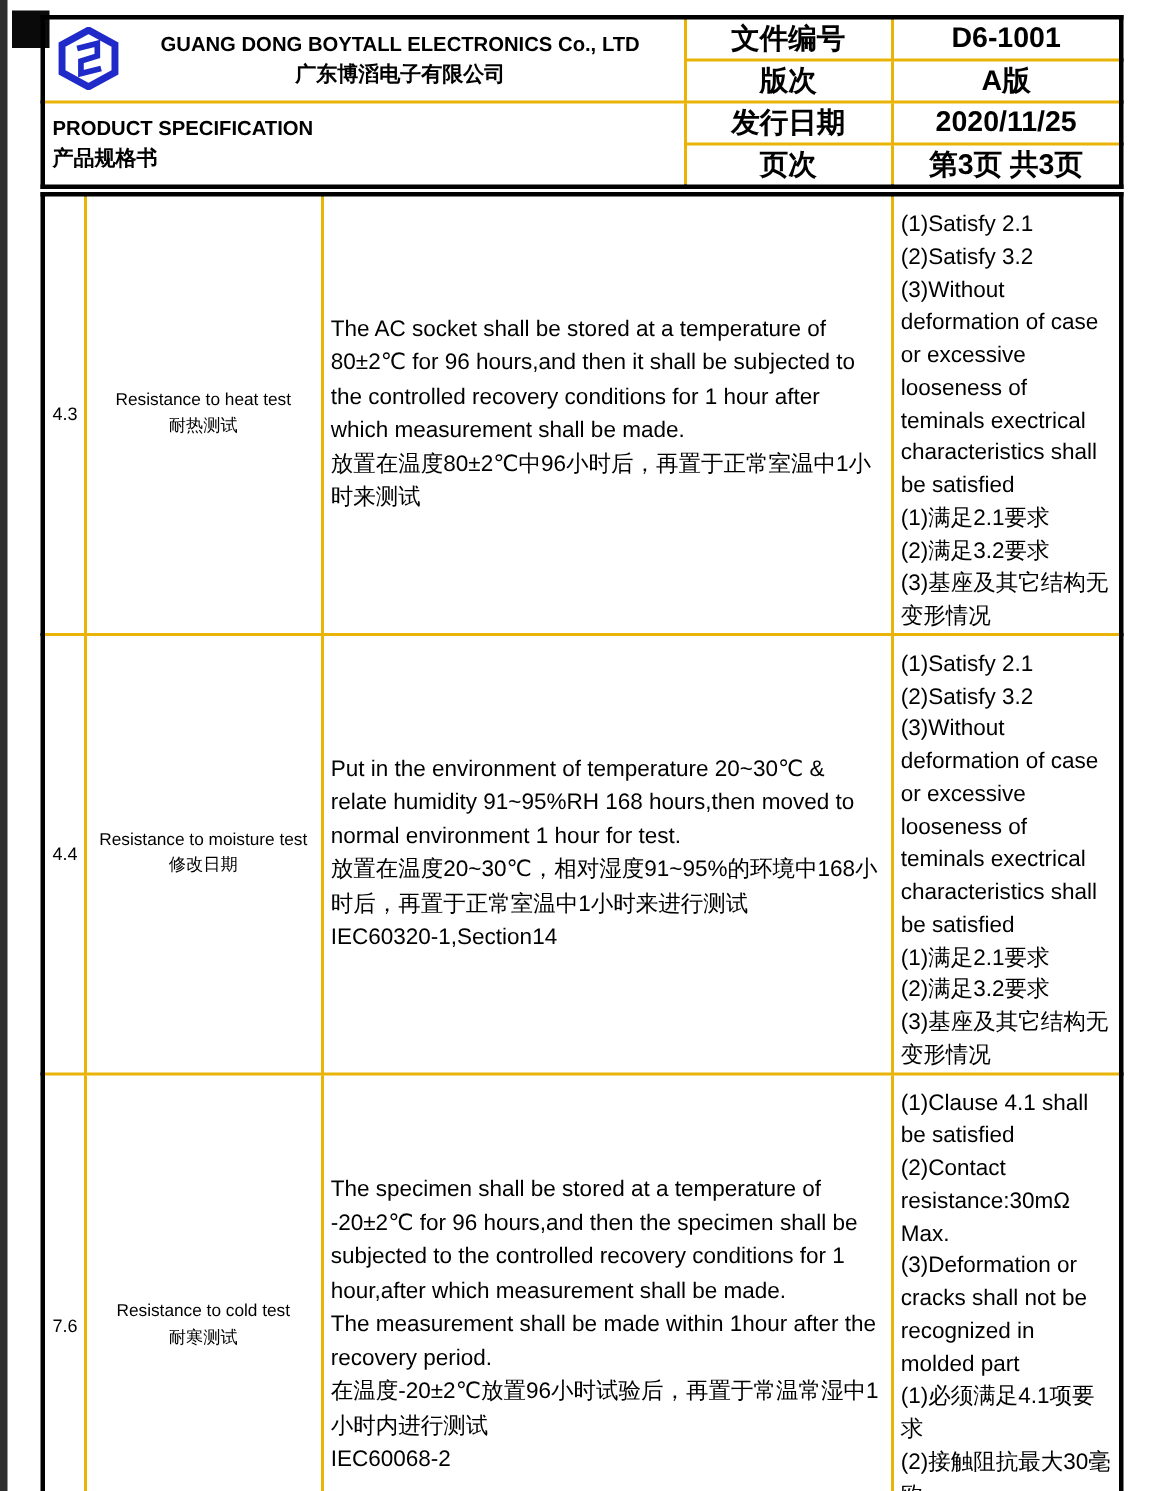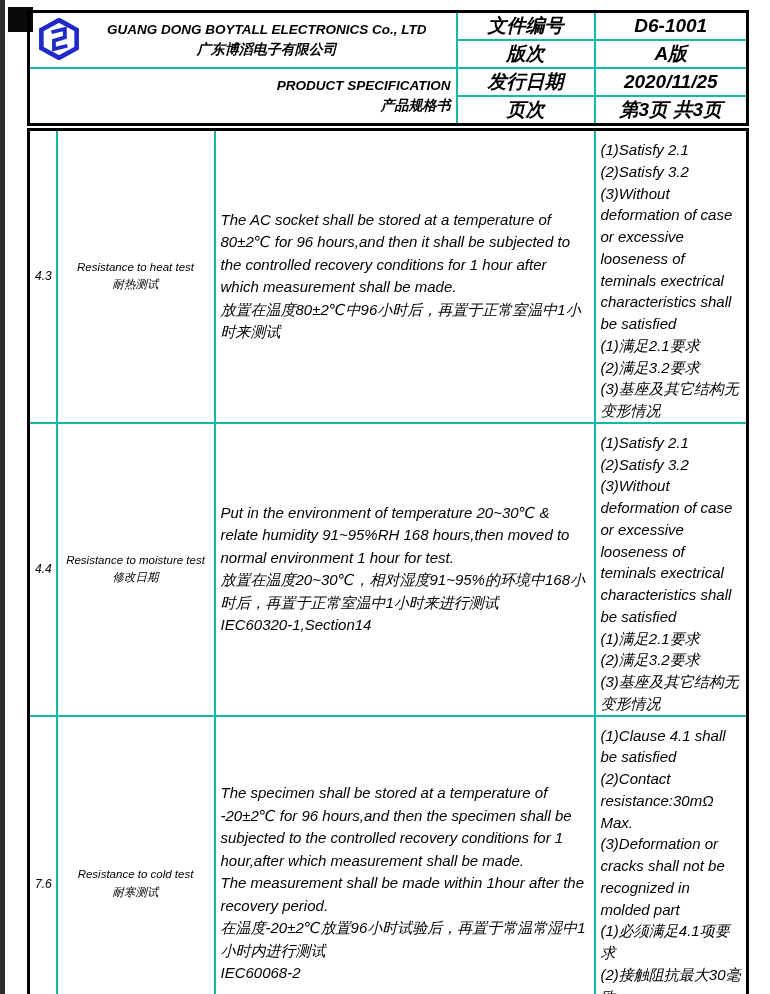--- a/index.html
+++ b/index.html
@@ -5,29 +5,29 @@
   html,body{margin:0;padding:0;background:#fff;}
   .page{
     position:relative;width:770px;height:994px;background:#fff;overflow:hidden;
     font-family:"Liberation Sans","DejaVu Sans",sans-serif;color:#000;
   }
   .scan-strip{position:absolute;left:0;top:0;width:5px;height:994px;background:#2e2e2e;}
   .scan-mark{position:absolute;left:8px;top:7px;width:25px;height:25px;background:#0a0a0a;}
   .doc{position:absolute;left:27px;top:10px;width:719px;}
 
   table{border-collapse:collapse;table-layout:fixed;width:719px;}
-  td{border:2px solid #14b8a6;padding:0 5px;overflow:hidden;font-style:italic;}
+  td{border:2px solid #eab308;padding:0 5px;overflow:hidden;}
   .header-table, .main-table, .rev-table{border:3px solid #000;}
 
   
   .company-cell{position:relative;text-align:center;vertical-align:middle;padding:2px 4px 2px 52px;}
   .logo{position:absolute;left:8px;top:5px;width:42px;height:42px;}
   .company-en{font-weight:bold;font-size:13.5px;line-height:1.35;}
   .company-cn{font-weight:bold;font-size:14px;line-height:1.35;}
-  .title-cell{text-align:right;vertical-align:middle;}
+  .title-cell{text-align:left;vertical-align:middle;}
   .title-en{font-weight:bold;font-size:13.5px;line-height:1.35;}
   .title-cn{font-weight:bold;font-size:14px;line-height:1.35;}
   .hf-label,.hf-value{font-weight:bold;font-size:19px;text-align:center;vertical-align:middle;}
 
   
   .cell-no{font-size:12px;text-align:right;vertical-align:middle;}
   .cell-name{text-align:center;vertical-align:middle;font-size:11.5px;line-height:1.5;}
   .cell-desc{vertical-align:middle;font-size:15px;line-height:1.5;white-space:pre-line;}
   .cell-crit{vertical-align:top;font-size:15px;line-height:1.45;white-space:pre-line;padding-top:8px;border-radius:16px;}
   .cell-note{vertical-align:top;font-weight:bold;font-size:11px;padding-top:4px;}

